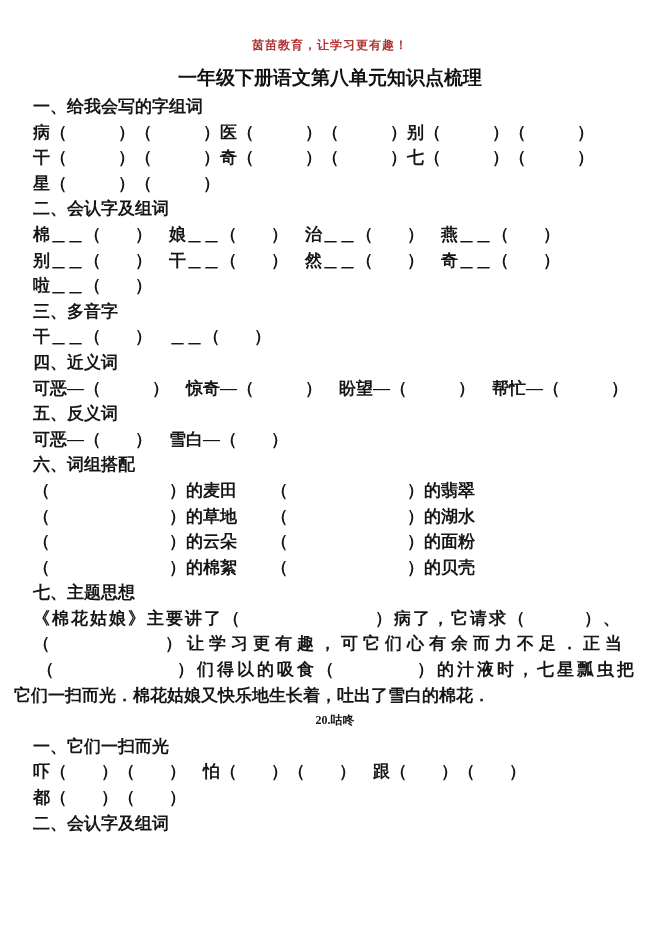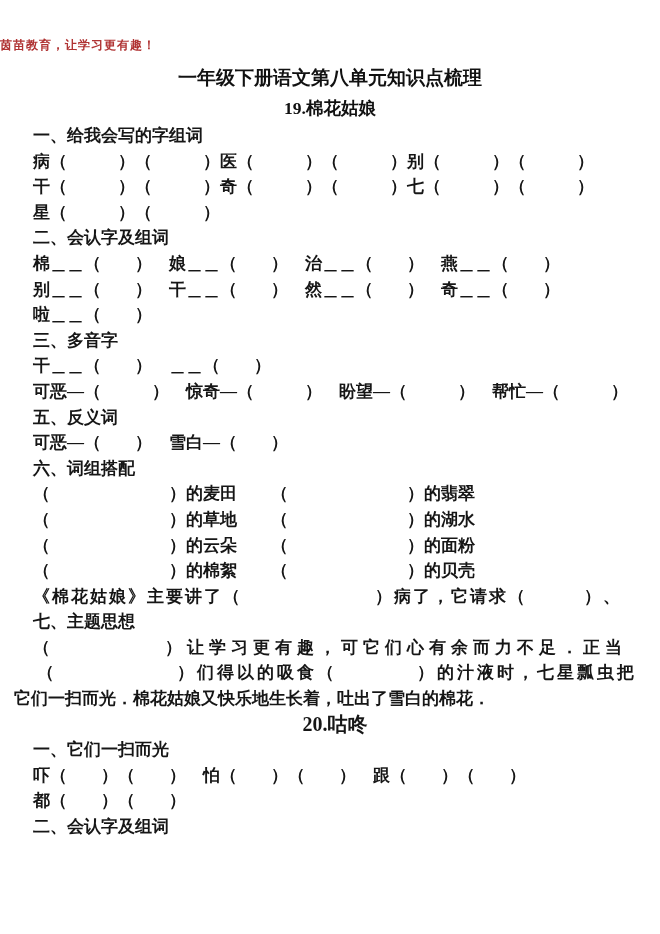--- a/index.html
+++ b/index.html
@@ -8,20 +8,21 @@
     width: 660px;
     height: 934px;
     background: #ffffff;
     overflow: hidden;
     font-family: "Liberation Serif", "DejaVu Serif", serif;
     font-weight: 700;
     color: #161616;
   }
   .slogan {
     margin-top: 37px;
+    text-align: center;
     font-size: 12px;
     color: #b03333;
     letter-spacing: 1px;
   }
   .doc-title {
     margin: 11px 0 0 0;
     text-align: center;
     font-size: 19px;
     font-weight: 700;
     color: #111111;
@@ -40,66 +41,66 @@
   }
   .ln {
     line-height: 25.6px;
     height: 25.6px;
     white-space: nowrap;
     overflow: visible;
   }
   .ln.center {
     text-align: center;
     white-space: normal;
-    font-size: 20px;
+    font-size: 12px;
   }
   .ls2 { letter-spacing: 2px; }
   .ls3 { letter-spacing: 3px; text-align: right; }
   .ls5 { letter-spacing: 5px; }
   .outdent { margin-left: -19px; }
 </style>
 </head>
 <body>
 
 <div class="page">
 
   <div class="slogan">茵苗教育，让学习更有趣！</div>
 
   <div class="doc-title">一年级下册语文第八单元知识点梳理</div>
 
-  <div class="lesson-title">19.棉花姑娘</div>
 
   <div class="content">
 
     <div class="ln">一、给我会写的字组词</div>
     <div class="ln">病（　　　）（　　　）医（　　　）（　　　）别（　　　）（　　　）</div>
     <div class="ln">干（　　　）（　　　）奇（　　　）（　　　）七（　　　）（　　　）</div>
     <div class="ln">星（　　　）（　　　）</div>
 
     <div class="ln">二、会认字及组词</div>
     <div class="ln">棉＿＿（　　）　娘＿＿（　　）　治＿＿（　　）　燕＿＿（　　）</div>
     <div class="ln">别＿＿（　　）　干＿＿（　　）　然＿＿（　　）　奇＿＿（　　）</div>
     <div class="ln">啦＿＿（　　）</div>
 
     <div class="ln">三、多音字</div>
     <div class="ln">干＿＿（　　）　＿＿（　　）</div>
 
+    <div class="ln">四、近义词</div>
     <div class="ln">可恶—（　　　）　惊奇—（　　　）　盼望—（　　　）　帮忙—（　　　）</div>
 
     <div class="ln">五、反义词</div>
     <div class="ln">可恶—（　　）　雪白—（　　）</div>
 
     <div class="ln">六、词组搭配</div>
     <div class="ln">（　　　　　　　）的麦田　　（　　　　　　　）的翡翠</div>
     <div class="ln">（　　　　　　　）的草地　　（　　　　　　　）的湖水</div>
     <div class="ln">（　　　　　　　）的云朵　　（　　　　　　　）的面粉</div>
     <div class="ln">（　　　　　　　）的棉絮　　（　　　　　　　）的贝壳</div>
 
+    <div class="ln">七、主题思想</div>
     <div class="ln ls2">《棉花姑娘》主要讲了（　　　　　　　）病了，它请求（　　　）、</div>
-    <div class="ln">七、主题思想</div>
     <div class="ln ls5">（　　　　　）让学习更有趣，可它们心有余而力不足．正当</div>
     <div class="ln ls3">（　　　　　　）们得以的吸食（　　　　）的汁液时，七星瓢虫把</div>
     <div class="ln outdent">它们一扫而光．棉花姑娘又快乐地生长着，吐出了雪白的棉花．</div>
 
     <div class="ln center">20.咕咚</div>
 
     <div class="ln">一、它们一扫而光</div>
     <div class="ln">吓（　　）（　　）　怕（　　）（　　）　跟（　　）（　　）</div>
     <div class="ln">都（　　）（　　）</div>
 

